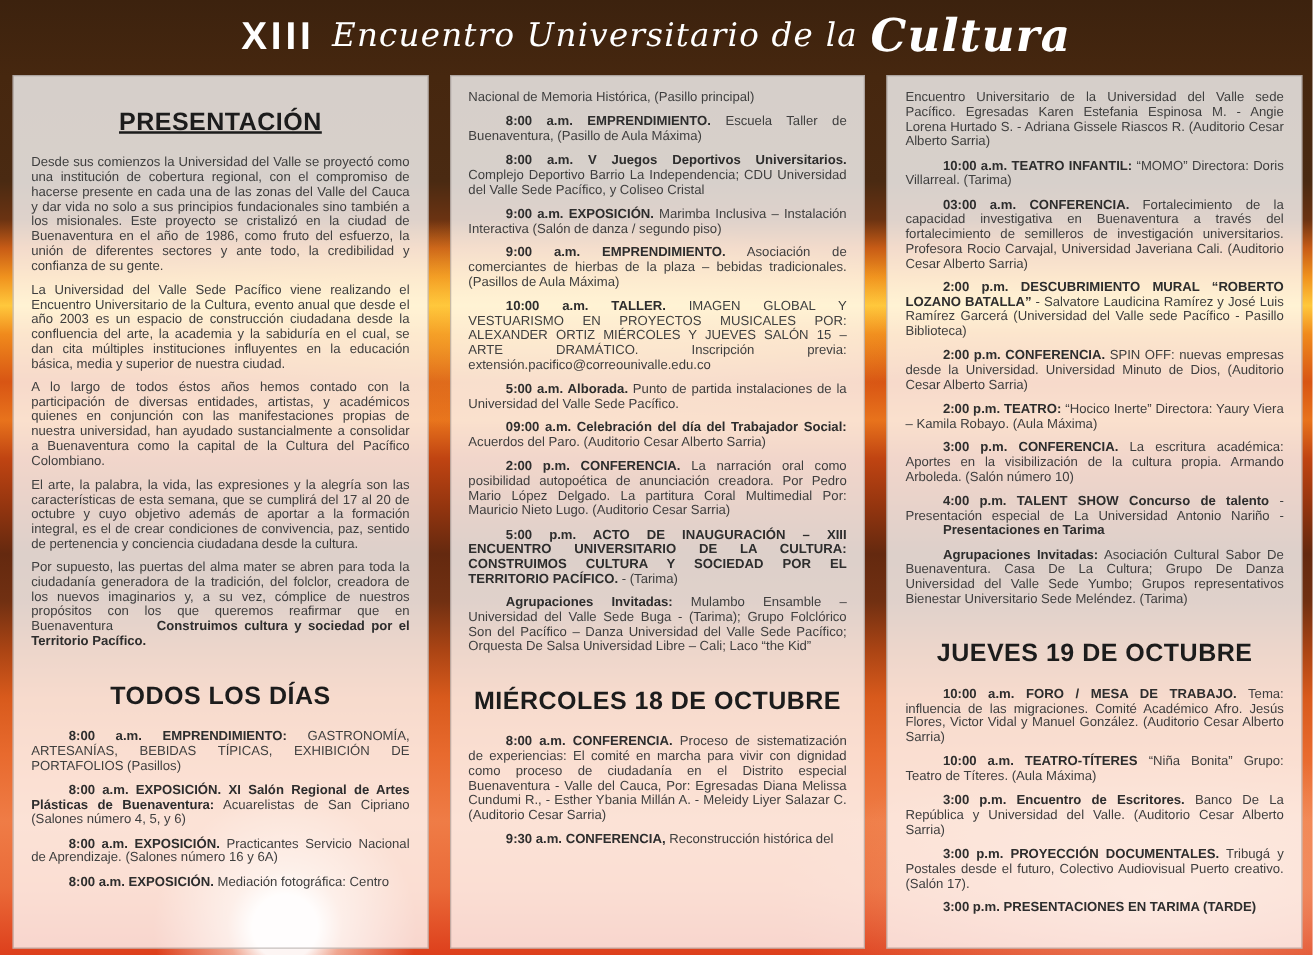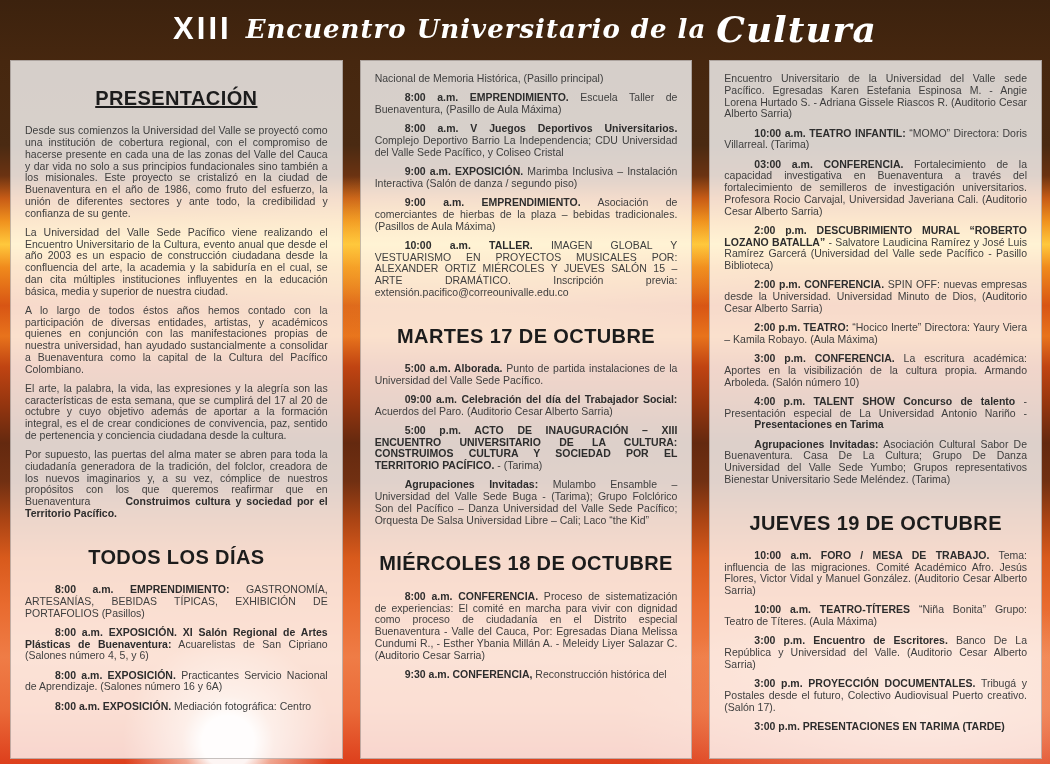--- a/index.html
+++ b/index.html
@@ -24,21 +24,21 @@
     display:flex;align-items:center;justify-content:center;
     color:#ffffff;
   }
   .title-numeral{
     font-weight:bold;font-size:31px;letter-spacing:3px;
     margin-right:14px;
     font-family:"Liberation Sans",sans-serif;
   }
   .title-script{
     font-family:"DejaVu Serif",serif;
-    font-style:italic;font-weight:bold;font-size:26px;
+    font-style:italic;font-weight:normal;font-size:26px;
     letter-spacing:1px;
   }
   .title-emphasis{
     font-family:"DejaVu Serif",serif;
     font-style:italic;font-weight:bold;font-size:36px;
     margin-left:10px;letter-spacing:1px;
   }
   .columns{
     position:absolute;top:60px;left:10px;right:8px;bottom:5px;
     display:flex;gap:17px;
@@ -90,23 +90,23 @@
         <p class="block"><b>8:00 a.m. EXPOSICIÓN.</b><span> Practicantes Servicio Nacional de Aprendizaje. (Salones número 16 y 6A)</span></p>
         <p class="block"><b>8:00 a.m. EXPOSICIÓN.</b><span> Mediación fotográfica: Centro</span></p>
       </div>
     <div class="panel">
         <p class="block"><span>Nacional de Memoria Histórica, (Pasillo principal)</span></p>
         <p class="block"><b>8:00 a.m. EMPRENDIMIENTO.</b><span> Escuela Taller de Buenaventura, (Pasillo de Aula Máxima)</span></p>
         <p class="block"><b>8:00 a.m. V Juegos Deportivos Universitarios.</b><span> Complejo Deportivo Barrio La Independencia; CDU Universidad del Valle Sede Pacífico, y Coliseo Cristal</span></p>
         <p class="block"><b>9:00 a.m. EXPOSICIÓN.</b><span> Marimba Inclusiva – Instalación Interactiva (Salón de danza / segundo piso)</span></p>
         <p class="block"><b>9:00 a.m. EMPRENDIMIENTO.</b><span> Asociación de comerciantes de hierbas de la plaza – bebidas tradicionales. (Pasillos de Aula Máxima)</span></p>
         <p class="block"><b>10:00 a.m. TALLER.</b><span> IMAGEN GLOBAL Y VESTUARISMO EN PROYECTOS MUSICALES POR: ALEXANDER ORTIZ MIÉRCOLES Y JUEVES SALÓN 15 – ARTE DRAMÁTICO. Inscripción previa: extensión.pacifico@correounivalle.edu.co</span></p>
-        <div class="section-heading">MARTES 17 DE OCTUBRE</div>
         <p class="block"><b>5:00 a.m. Alborada.</b><span> Punto de partida instalaciones de la Universidad del Valle Sede Pacífico.</span></p>
         <p class="block"><b>09:00 a.m. Celebración del día del Trabajador Social:</b><span> Acuerdos del Paro. (Auditorio Cesar Alberto Sarria)</span></p>
+        <p class="block"><b>2:00 p.m. CONFERENCIA.</b><span> La narración oral como posibilidad autopoética de anunciación creadora. Por Pedro Mario López Delgado. La partitura Coral Multimedial Por: Mauricio Nieto Lugo. (Auditorio Cesar Sarria)</span></p>
         <p class="block"><b>5:00 p.m. ACTO DE INAUGURACIÓN – XIII ENCUENTRO UNIVERSITARIO DE LA CULTURA: CONSTRUIMOS CULTURA Y SOCIEDAD POR EL TERRITORIO PACÍFICO.</b><span> - (Tarima)</span></p>
         <p class="block"><b>Agrupaciones Invitadas:</b><span> Mulambo Ensamble – Universidad del Valle Sede Buga - (Tarima); Grupo Folclórico Son del Pacífico – Danza Universidad del Valle Sede Pacífico; Orquesta De Salsa Universidad Libre – Cali; Laco “the Kid”</span></p>
         <div class="section-heading">MIÉRCOLES 18 DE OCTUBRE</div>
         <p class="block"><b>8:00 a.m.  CONFERENCIA.</b><span> Proceso de sistematización de experiencias: El comité en marcha para vivir con dignidad como proceso de ciudadanía en el Distrito especial Buenaventura - Valle del Cauca, Por: Egresadas Diana Melissa Cundumi R., - Esther Ybania Millán A. - Meleidy Liyer Salazar C. (Auditorio Cesar Sarria)</span></p>
         <p class="block"><b>9:30 a.m. CONFERENCIA,</b><span> Reconstrucción histórica del</span></p>
       </div>
     <div class="panel">
         <p class="block"><span>Encuentro Universitario de la Universidad del Valle sede Pacífico. Egresadas Karen Estefania Espinosa M. - Angie Lorena Hurtado S. - Adriana Gissele Riascos R. (Auditorio Cesar Alberto Sarria)</span></p>
         <p class="block"><b>10:00 a.m. TEATRO INFANTIL:</b><span> “MOMO” Directora: Doris Villarreal. (Tarima)</span></p>
         <p class="block"><b>03:00 a.m. CONFERENCIA.</b><span> Fortalecimiento de la capacidad investigativa en Buenaventura a través del fortalecimiento de semilleros de investigación universitarios. Profesora Rocio Carvajal, Universidad Javeriana Cali. (Auditorio Cesar Alberto Sarria)</span></p>

